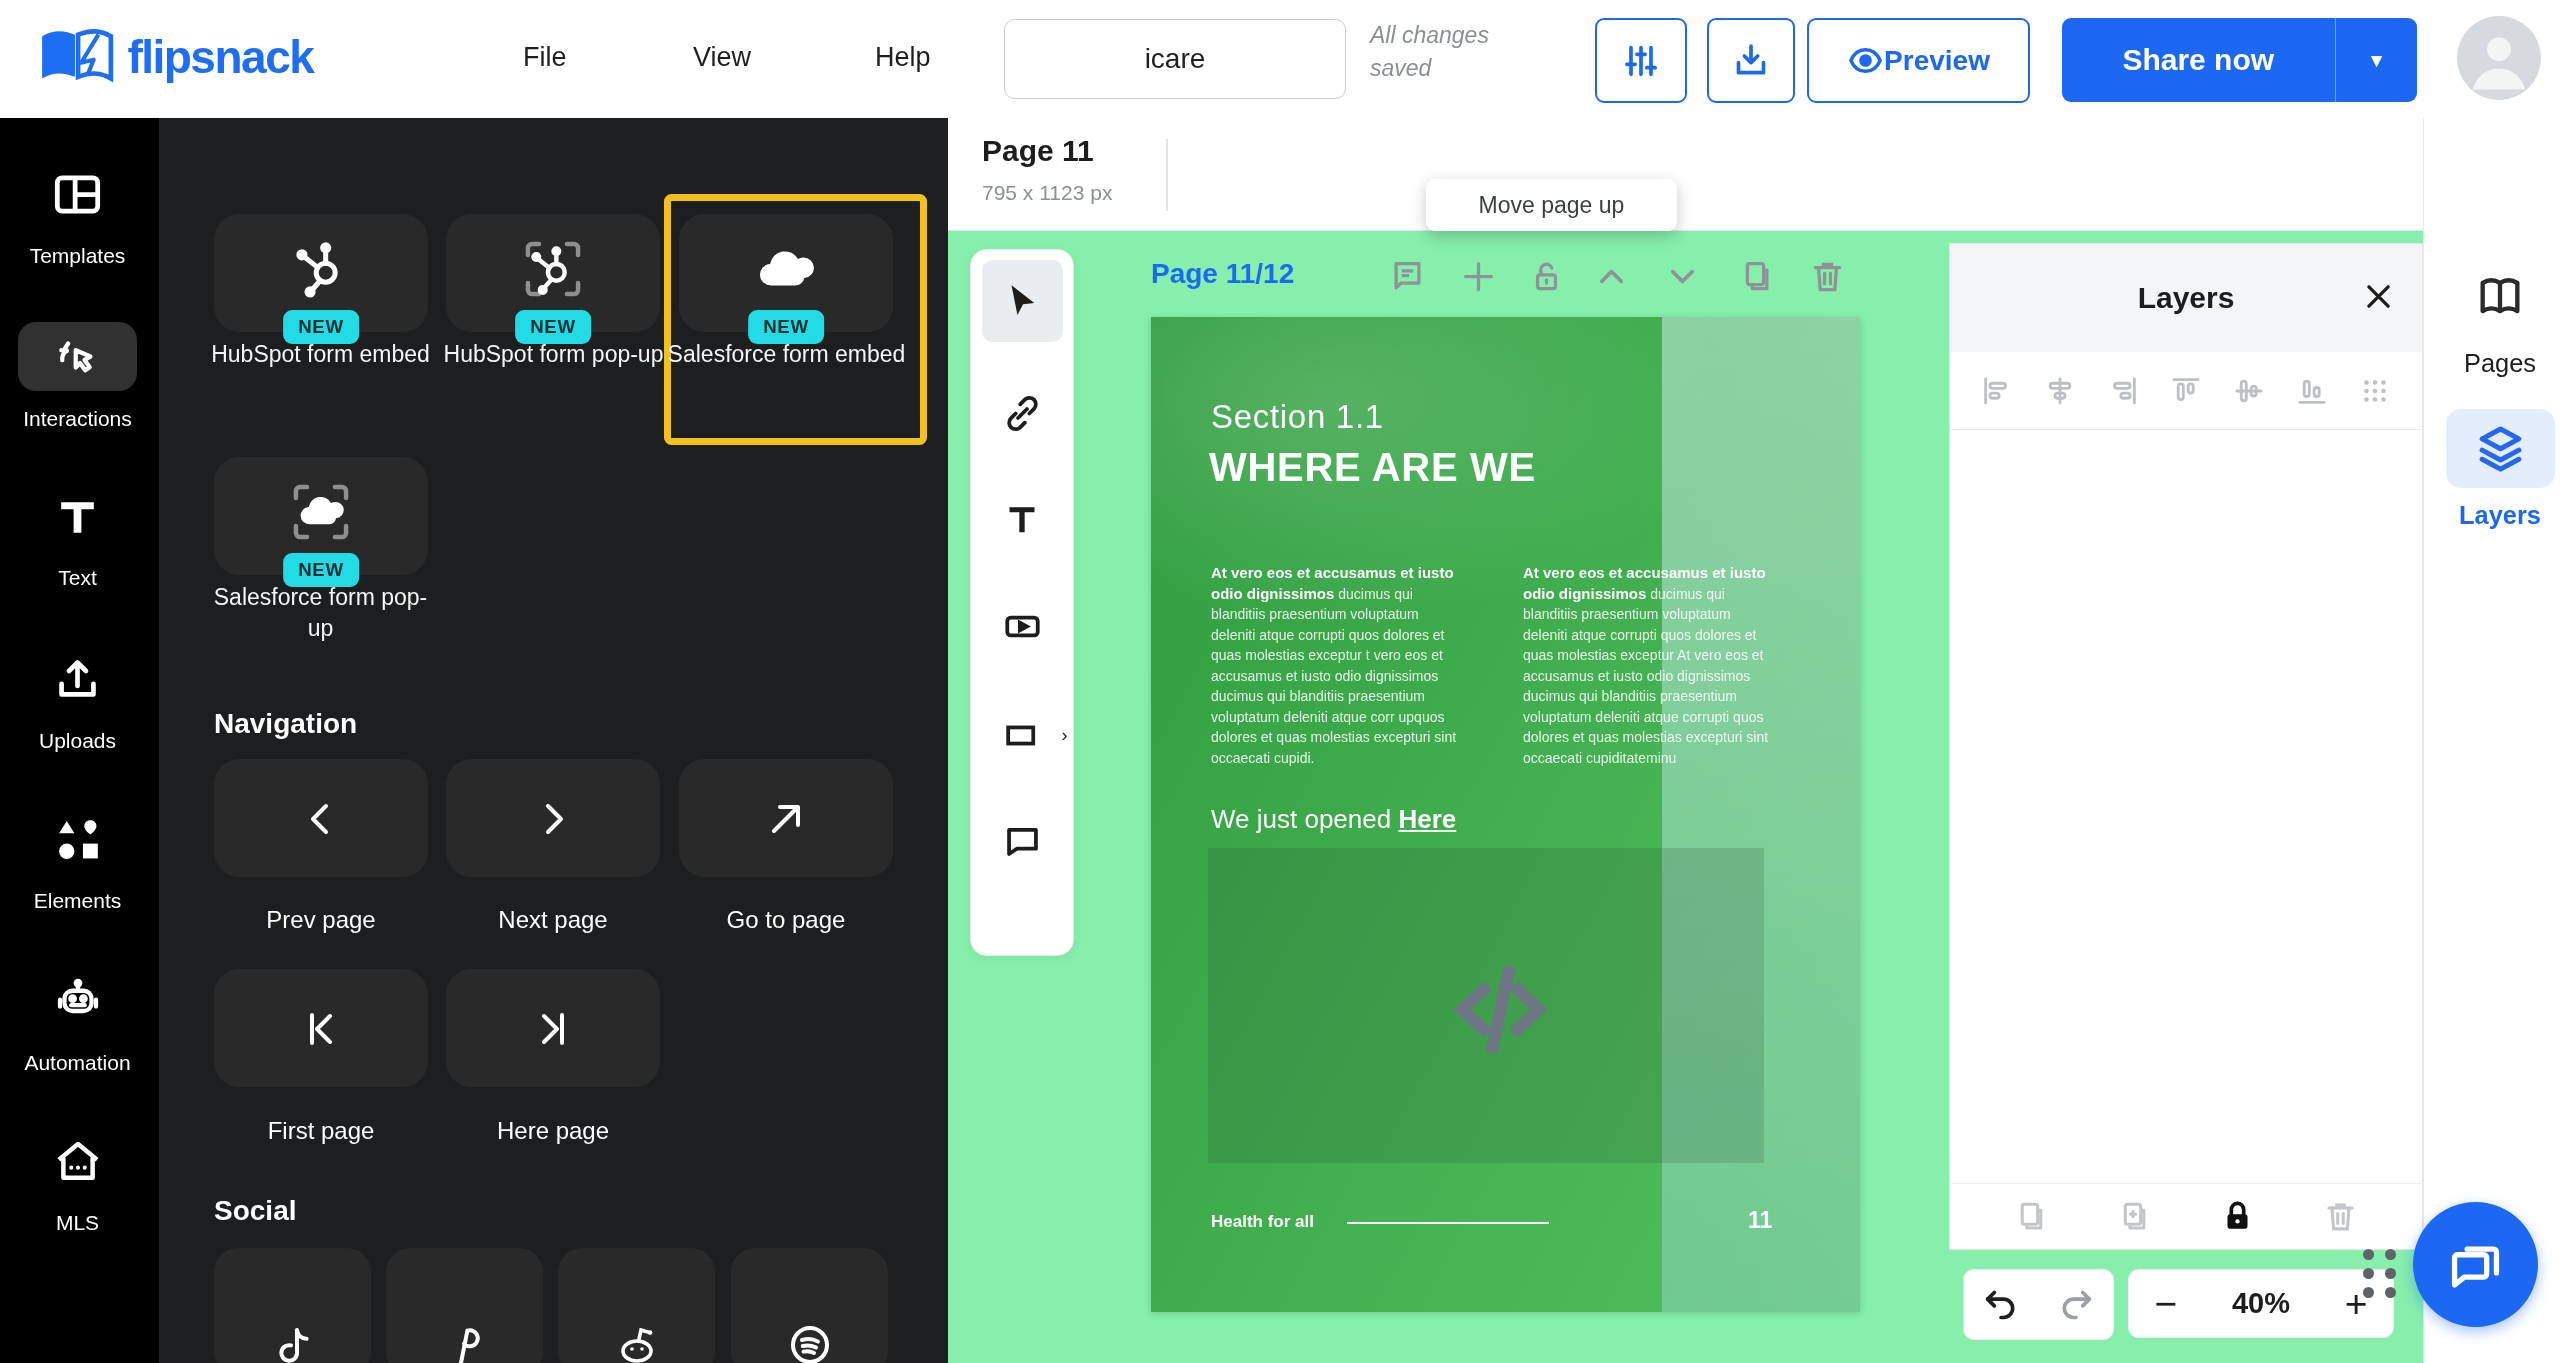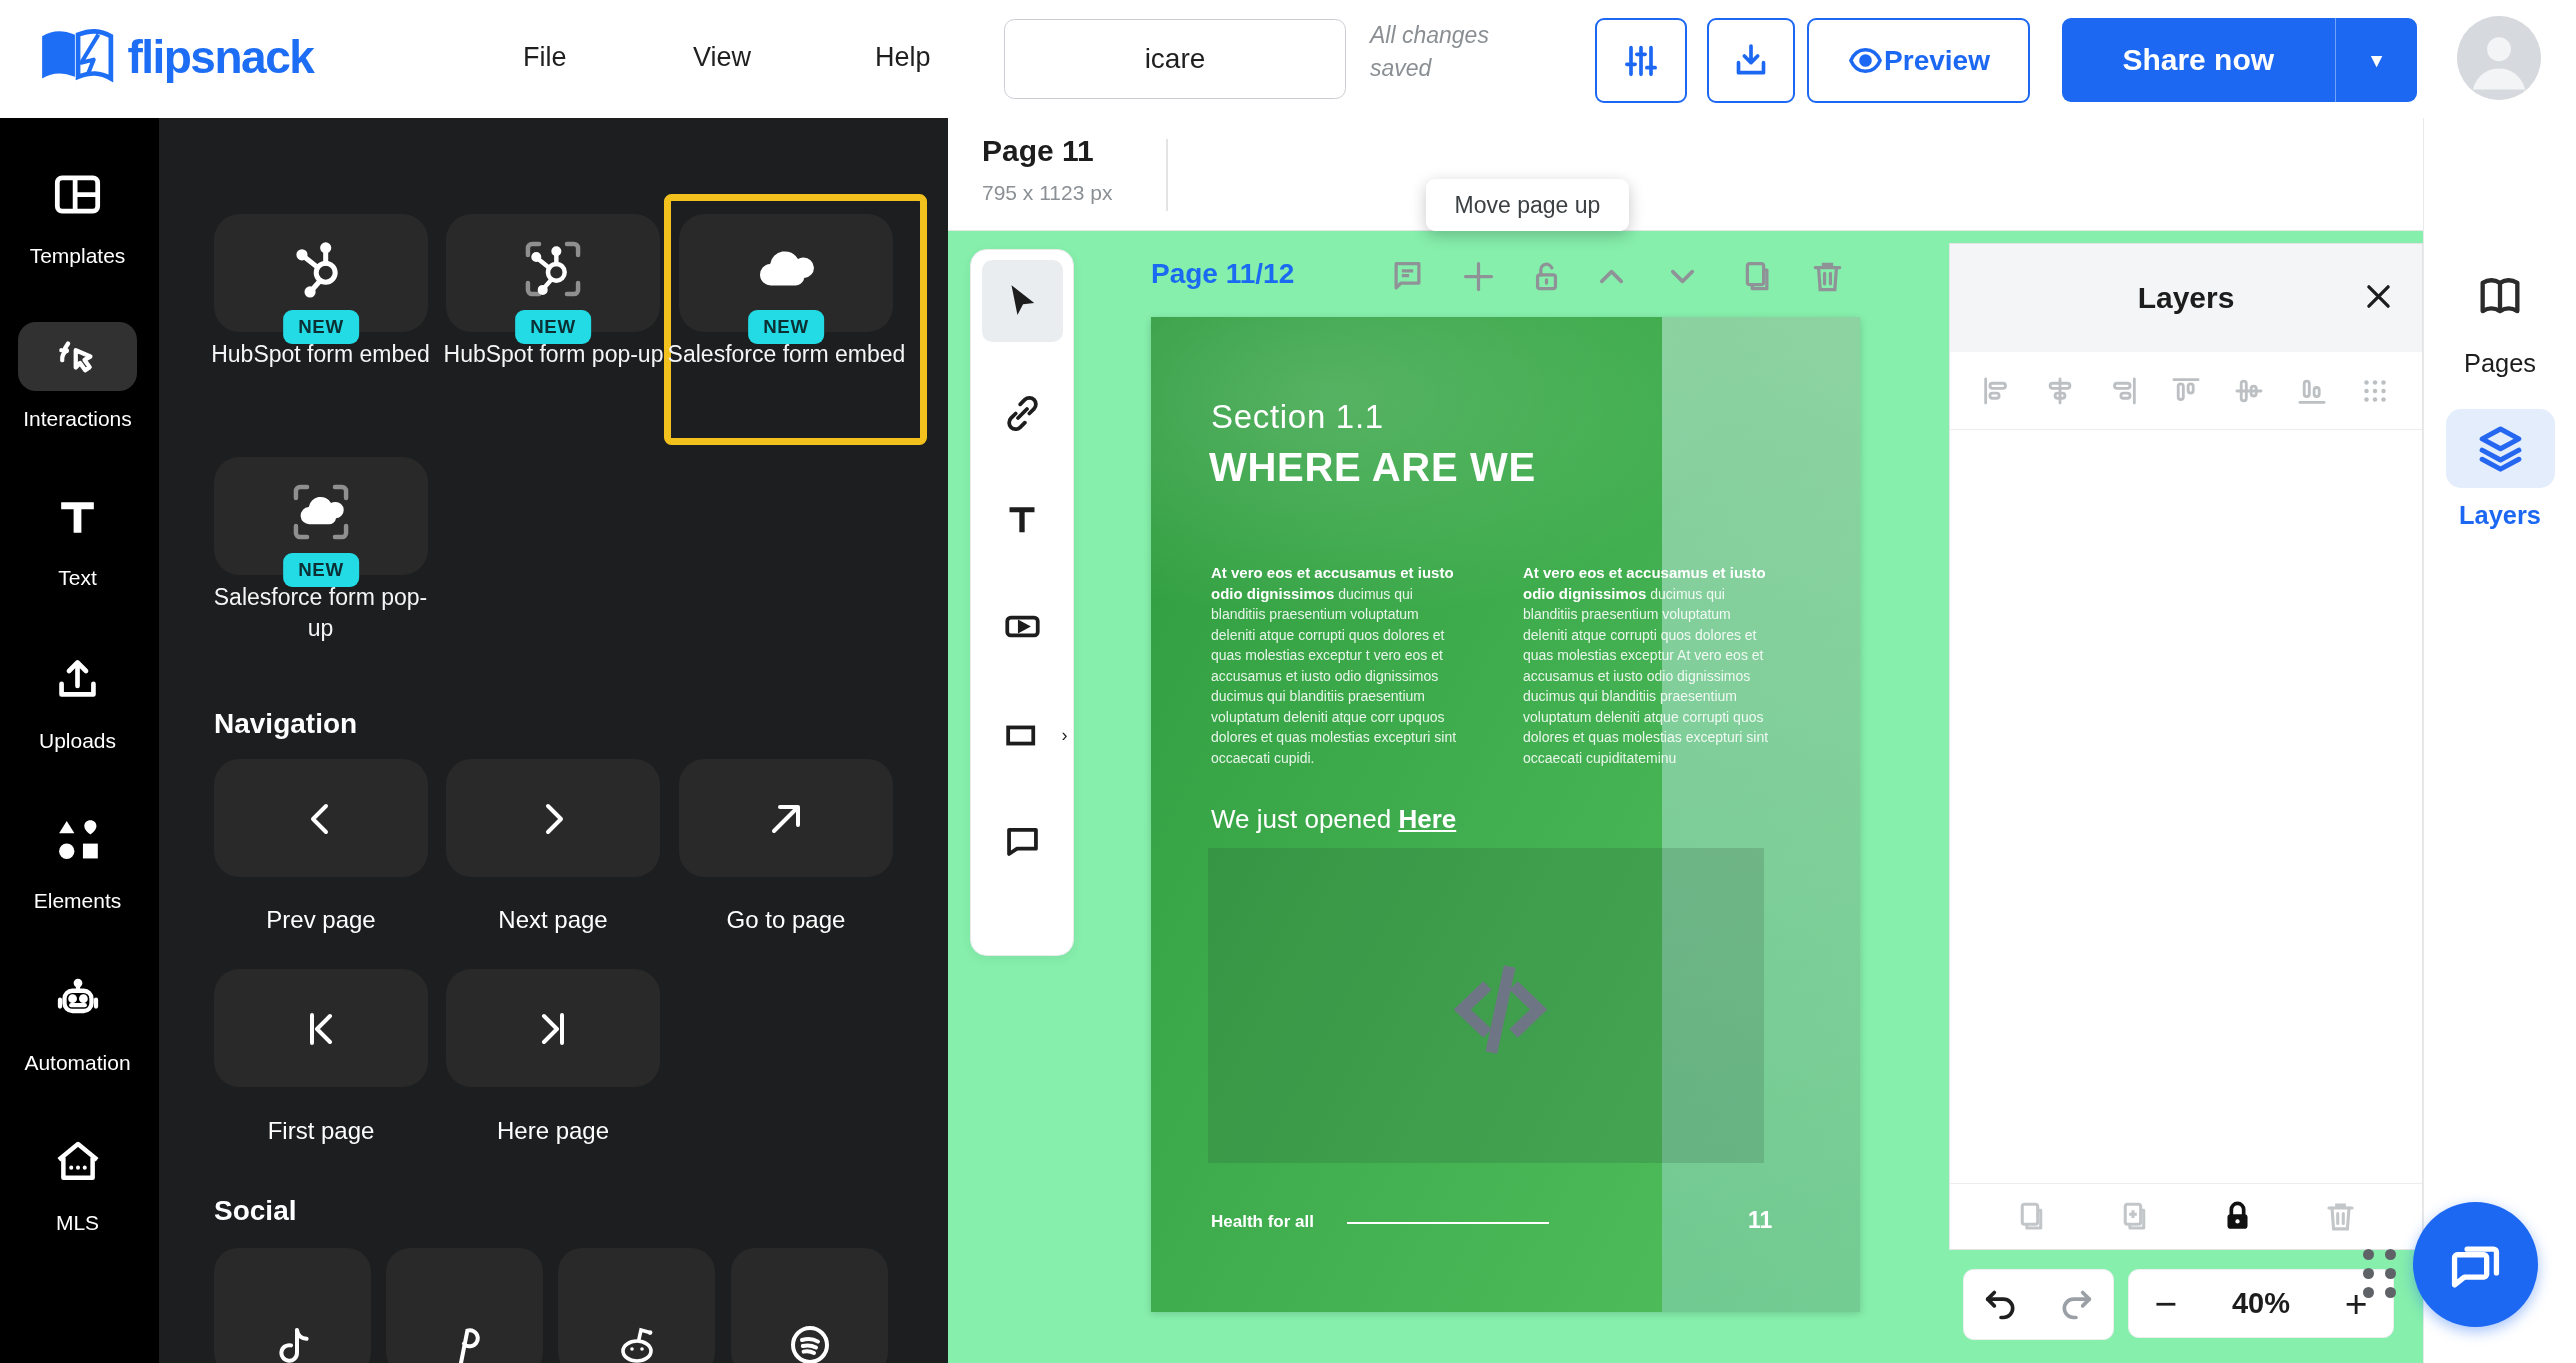--- a/index.html
+++ b/index.html
@@ -54,21 +54,21 @@
   .nav-label{position:absolute;width:214px;text-align:center;color:#fff;font-size:24px;}
   .soc-card{position:absolute;width:157px;height:128px;background:#292929;border-radius:24px;cursor:pointer;
      display:flex;align-items:flex-end;justify-content:center;padding-bottom:7.5px;box-sizing:border-box;}
 
   
   .canvas{position:absolute;left:948px;top:0;width:1475px;height:1245px;background:#86efac;}
   .page-head{position:absolute;left:0;top:0;width:1475px;height:112px;background:#fff;border-bottom:1.5px solid #e4e6e8;}
   .ph-title{position:absolute;left:34px;top:16.4px;font-size:30px;font-weight:600;color:#1d1d1d;}
   .ph-dims{position:absolute;left:34px;top:63px;font-size:21px;color:#8b9095;}
   .ph-div{position:absolute;left:218px;top:21px;width:1.5px;height:72px;background:#e2e4e6;}
-  .tooltip{position:absolute;left:478px;top:61px;width:203px;height:52px;background:#fff;border-radius:9px;
+  .tooltip{position:absolute;left:478px;top:61px;width:251px;height:52px;background:#fff;border-radius:9px;
      box-shadow:0 4.5px 16.4px rgba(0,0,0,.22);display:flex;align-items:center;justify-content:center;
      font-size:23px;color:#3c4043;font-weight:500;z-index:5;}
   .page-ind{position:absolute;left:203px;top:140px;font-size:28px;font-weight:700;color:#1a6af2;}
   .tb-ic{position:absolute;top:139px;width:39px;height:39px;color:#8f9296;cursor:pointer;}
   .palette{position:absolute;left:22.4px;top:131px;width:102px;height:705px;background:#fff;border:1.5px solid #e8eaec;
      border-radius:16.4px;box-shadow:0 3px 10.5px rgba(0,0,0,.06);}
   .pal-item{position:absolute;left:0;width:102px;height:82px;display:flex;align-items:center;justify-content:center;
      color:#1d1d1d;cursor:pointer;}
   .pal-active{position:absolute;left:10.5px;width:81px;height:82px;background:#e9edf0;border-radius:10.5px;}
 

